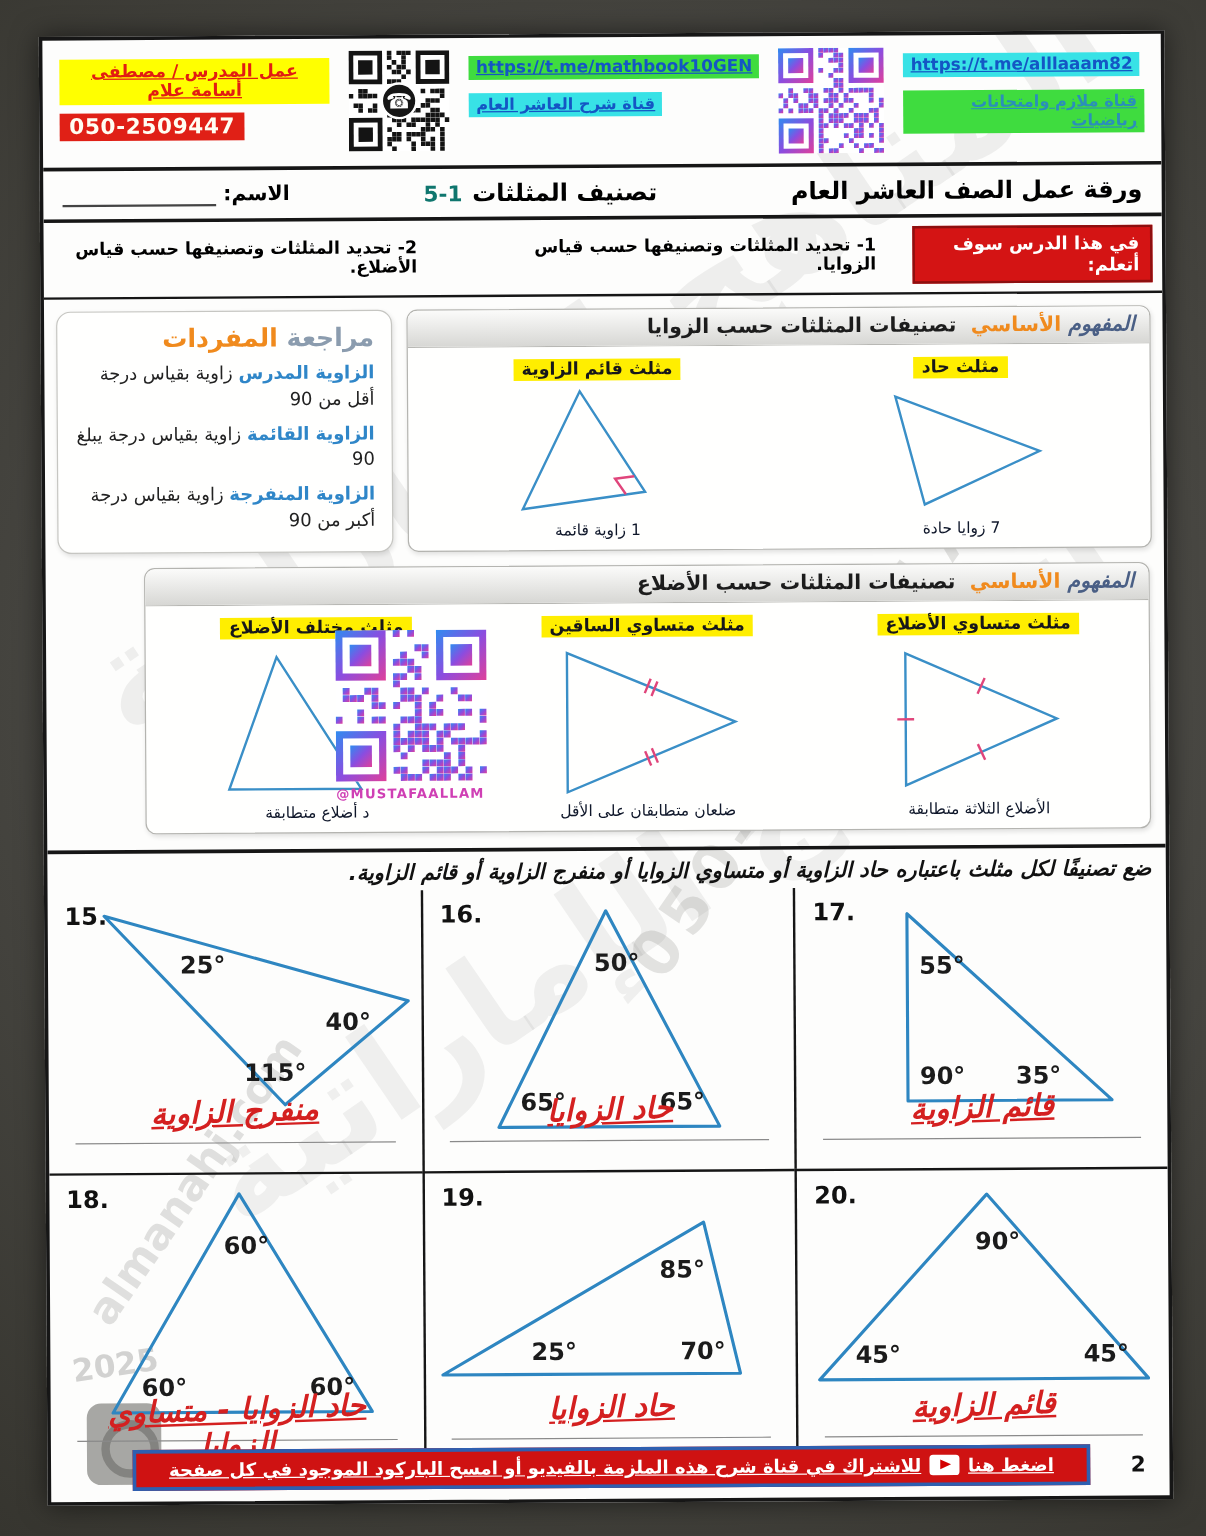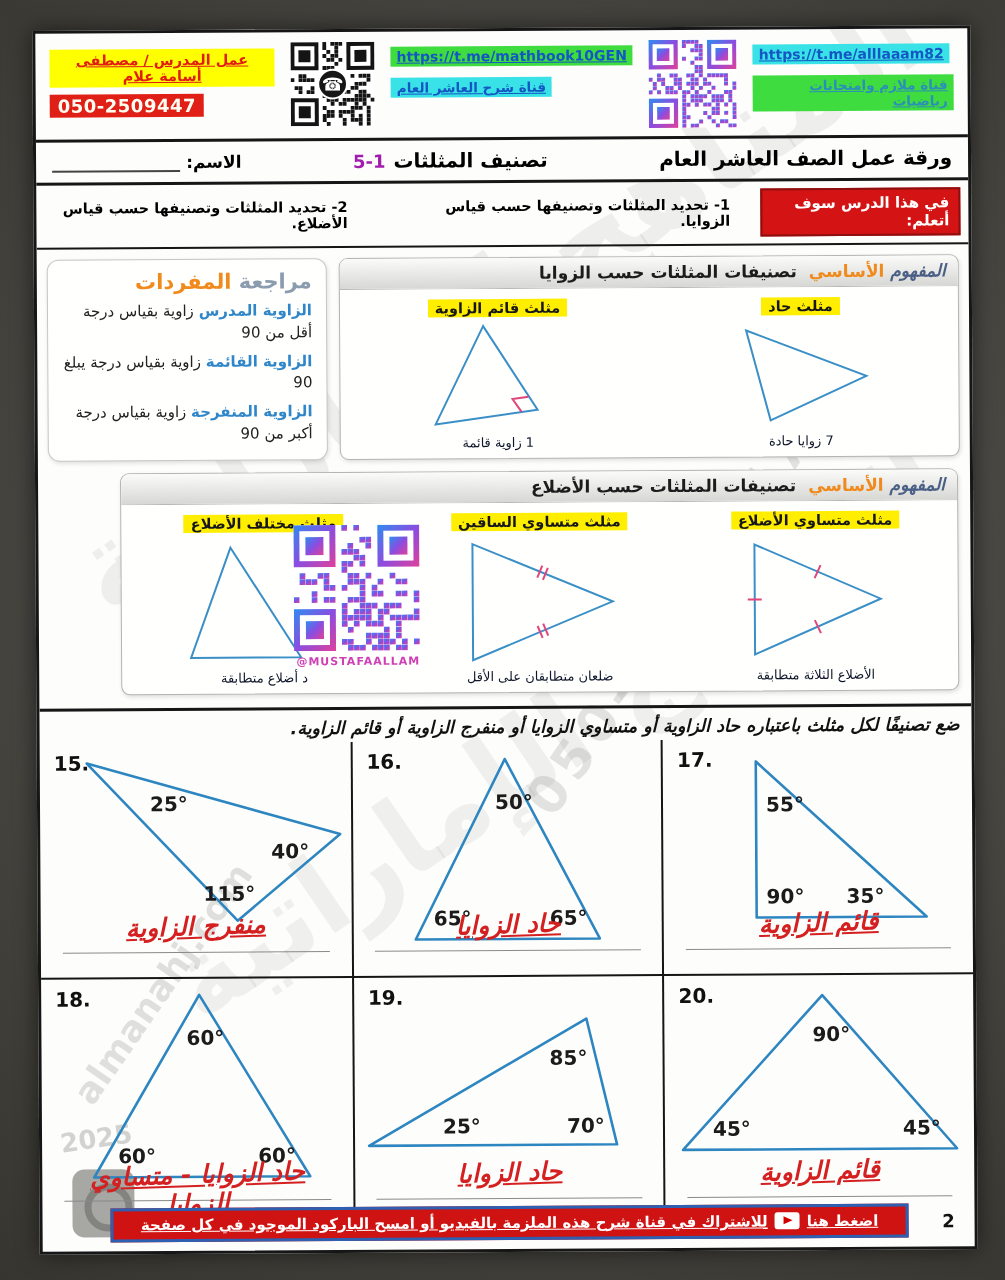--- a/index.html
+++ b/index.html
@@ -37,21 +37,21 @@
   .link-url{color:#1456c4;text-decoration:underline;direction:ltr;}
   .cap1{color:#1456c4;text-decoration:underline;font-size:13.5px;}
   .cap2{color:#2b8fb9;text-decoration:underline;font-size:13.5px;text-align:right;}
   .qr-wrap{flex:0 0 auto;}
 
   
   .titlebar{display:flex;direction:rtl;align-items:center;justify-content:space-between;
     border-top:3px solid #161616;border-bottom:3px solid #161616;padding:8px 16px;position:relative;z-index:8;background:transparent;}
   .wtitle{font-weight:bold;font-size:20px;}
   .lesson{display:flex;direction:ltr;gap:8px;align-items:baseline;}
-  .lesson-num{color:#a21caf;font-weight:bold;font-size:18px;}
+  .lesson-num{color:#0f766e;font-weight:bold;font-size:18px;}
   .lesson-title{font-weight:bold;font-size:20px;}
   .nameblock{display:flex;direction:rtl;align-items:flex-end;gap:6px;font-weight:bold;font-size:17px;}
   .nameline{display:inline-block;width:128px;border-bottom:2px solid #444;height:14px;}
 
   
   .objectives{display:flex;direction:rtl;align-items:center;gap:30px;padding:7px 8px;border-bottom:2.5px solid #161616;position:relative;z-index:8;}
   .obj-badge{background:#d41414;color:#fff;font-weight:bold;font-size:15px;padding:4px 9px;border:2px solid #8d0f0f;}
   .obj-item{font-weight:bold;font-size:14.5px;}
   .obj-item.second{margin-right:55px;}
 
@@ -67,21 +67,21 @@
   .concept-box{flex:1;border:1.5px solid #b4b4b0;border-radius:9px;background:#fffffe;box-shadow:1px 2px 4px rgba(0,0,0,.12);}
   .concept-hdr{background:linear-gradient(#fbfbfa,#d7d7d4);border-bottom:1px solid #b8b8b4;border-radius:8px 8px 0 0;padding:5px 12px;direction:rtl;font-size:17px;font-weight:bold;}
   .ch-main{color:#4a5f85;font-style:italic;}
   .ch-accent{color:#f08a1d;}
   .ch-title{color:#1c1c1c;margin-right:6px;}
   .concept-grid{display:flex;direction:rtl;justify-content:space-around;padding:10px 6px 8px;}
   .concept-item{display:flex;flex-direction:column;align-items:center;gap:3px;}
   .c-label{background:#ffee00;font-weight:bold;font-size:14.5px;padding:1px 7px;direction:rtl;color:#17171a;}
   .c-caption{font-size:13px;direction:rtl;color:#0f172a;}
   .box2{margin:12px 2px 0 72px;position:relative;}
-  .qr-overlay{position:absolute;left:158px;top:52px;width:140px;text-align:right;z-index:9;}
+  .qr-overlay{position:absolute;left:158px;top:52px;width:140px;text-align:left;z-index:9;}
   .qr-handle{font-size:11px;color:#cf3fb4;font-weight:bold;letter-spacing:1px;}
   svg.tri-small polygon, svg.tri-small path{fill:none;stroke:#3a8fc7;stroke-width:2;}
   svg.tri-small .mark{stroke:#e0457b;stroke-width:2;fill:none;}
 
   
   .exercise{border-top:3px solid #161616;margin-top:13px;position:relative;z-index:8;}
   .instruction{direction:rtl;text-align:right;font-weight:bold;font-style:italic;font-size:17.5px;padding:8px 12px 0;color:#111;}
   .grid{display:grid;grid-template-columns:1fr 1fr 1fr;margin-top:4px;}
   .cell{position:relative;height:234px;}
   .cell.r2{height:246px;border-top:2.5px solid #161616;}

